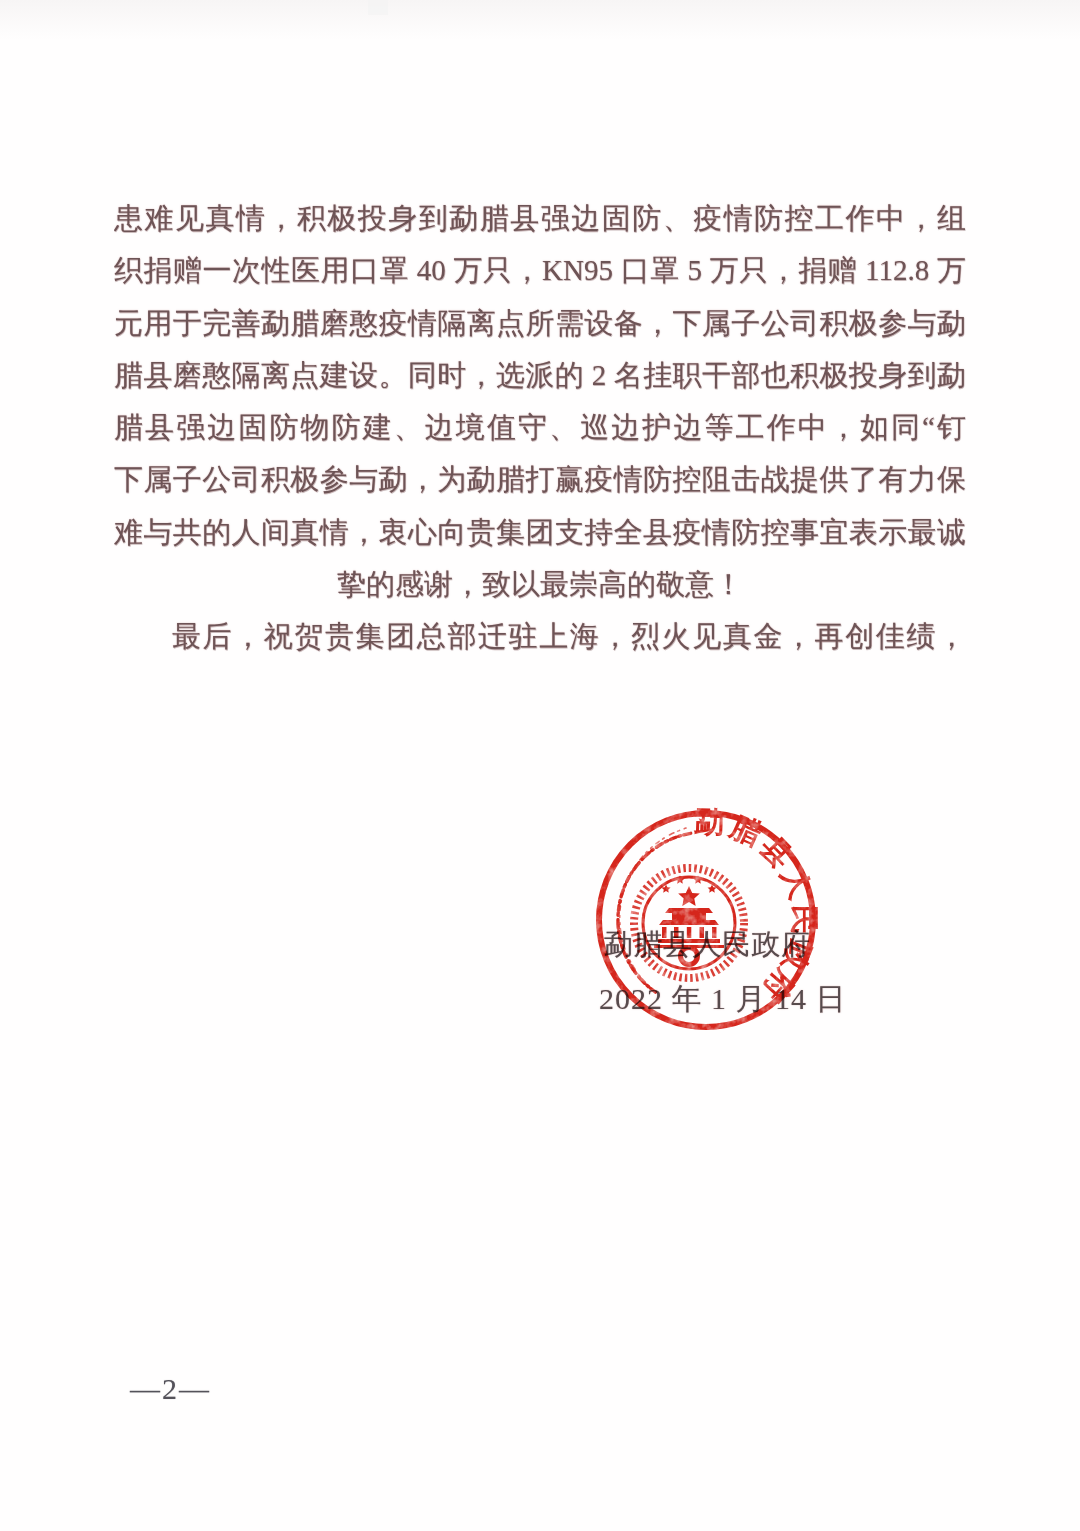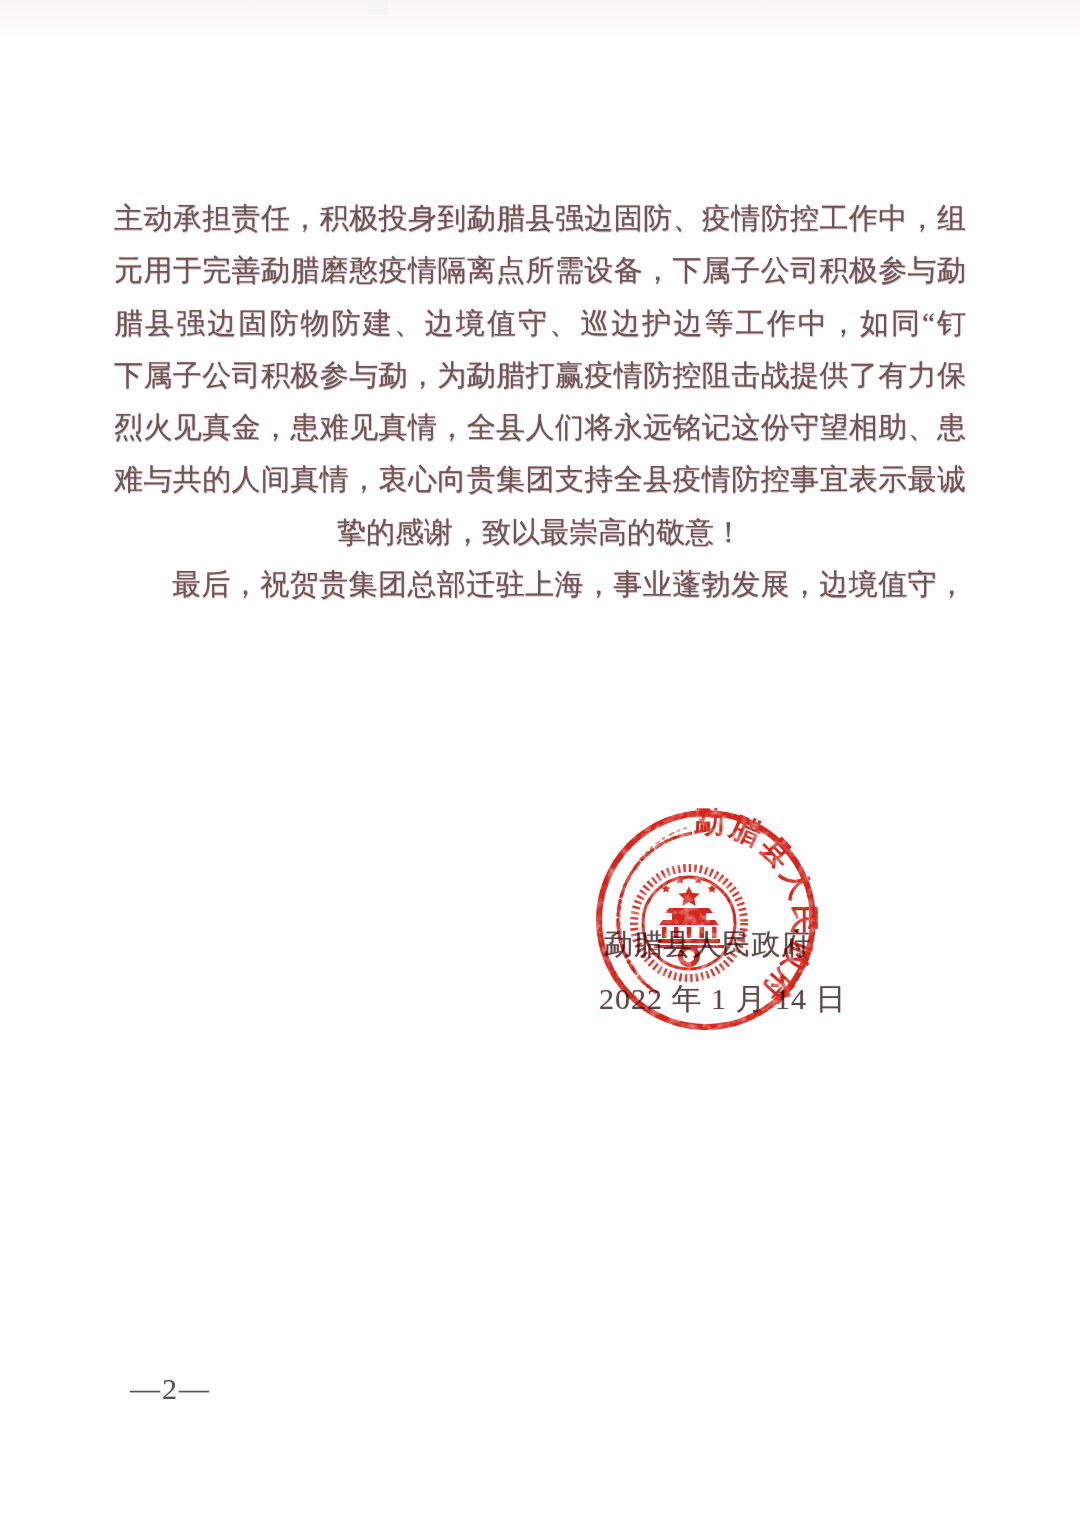--- a/index.html
+++ b/index.html
@@ -76,28 +76,29 @@
   }
 </style>
 </head>
 <body>
 
 <div class="page">
 
   <div class="scan-artifact"></div>
 
   <div class="letter-body">
-    <div class="line just">主动承担责任，积极投身到勐腊县强边固防、疫情防控工作中，组</div>
+    <div class="line just">患难见真情，积极投身到勐腊县强边固防、疫情防控工作中，组</div>
+    <div class="line just">织捐赠一次性医用口罩 40 万只，KN95 口罩 5 万只，捐赠 112.8 万</div>
     <div class="line just">元用于完善勐腊磨憨疫情隔离点所需设备，下属子公司积极参与勐</div>
+    <div class="line just">腊县磨憨隔离点建设。同时，选派的 2 名挂职干部也积极投身到勐</div>
     <div class="line just">腊县强边固防物防建、边境值守、巡边护边等工作中，如同“钉子”，</div>
     <div class="line just">下属子公司积极参与勐，为勐腊打赢疫情防控阻击战提供了有力保</div>
-    <div class="line just">烈火见真金，患难见真情，全县人们将永远铭记这份守望相助、患</div>
     <div class="line just">难与共的人间真情，衷心向贵集团支持全县疫情防控事宜表示最诚</div>
     <div class="line">挚的感谢，致以最崇高的敬意！</div>
-    <div class="line just indent">最后，祝贺贵集团总部迁驻上海，事业蓬勃发展，边境值守，</div>
+    <div class="line just indent">最后，祝贺贵集团总部迁驻上海，烈火见真金，再创佳绩，</div>
   </div>
 
   <div class="signature-org">勐腊县人民政府</div>
   <div class="signature-date">2022 年 1 月 14 日</div>
 
   <div class="seal">
     <svg viewBox="0 0 228 228">
       <defs>
         <filter id="stamp" x="-10%" y="-10%" width="120%" height="120%">
           <feTurbulence type="fractalNoise" baseFrequency="0.12 0.12" numOctaves="3" seed="7" result="n"></feTurbulence>

